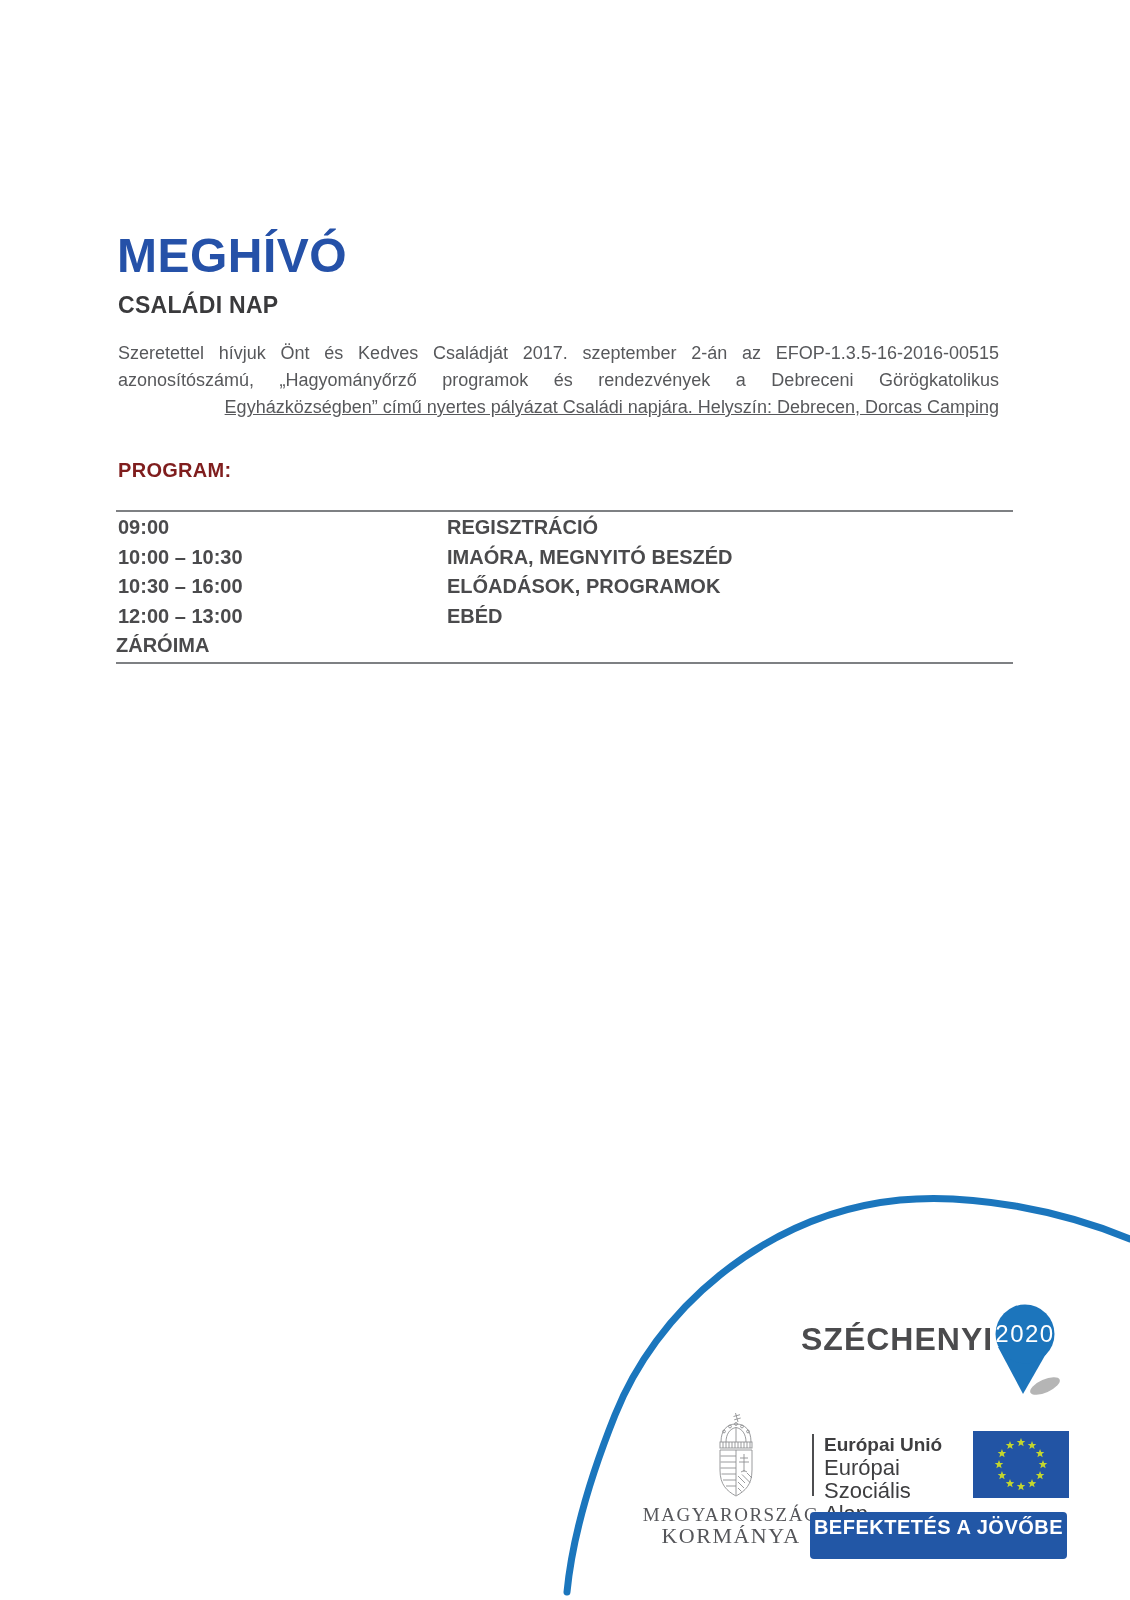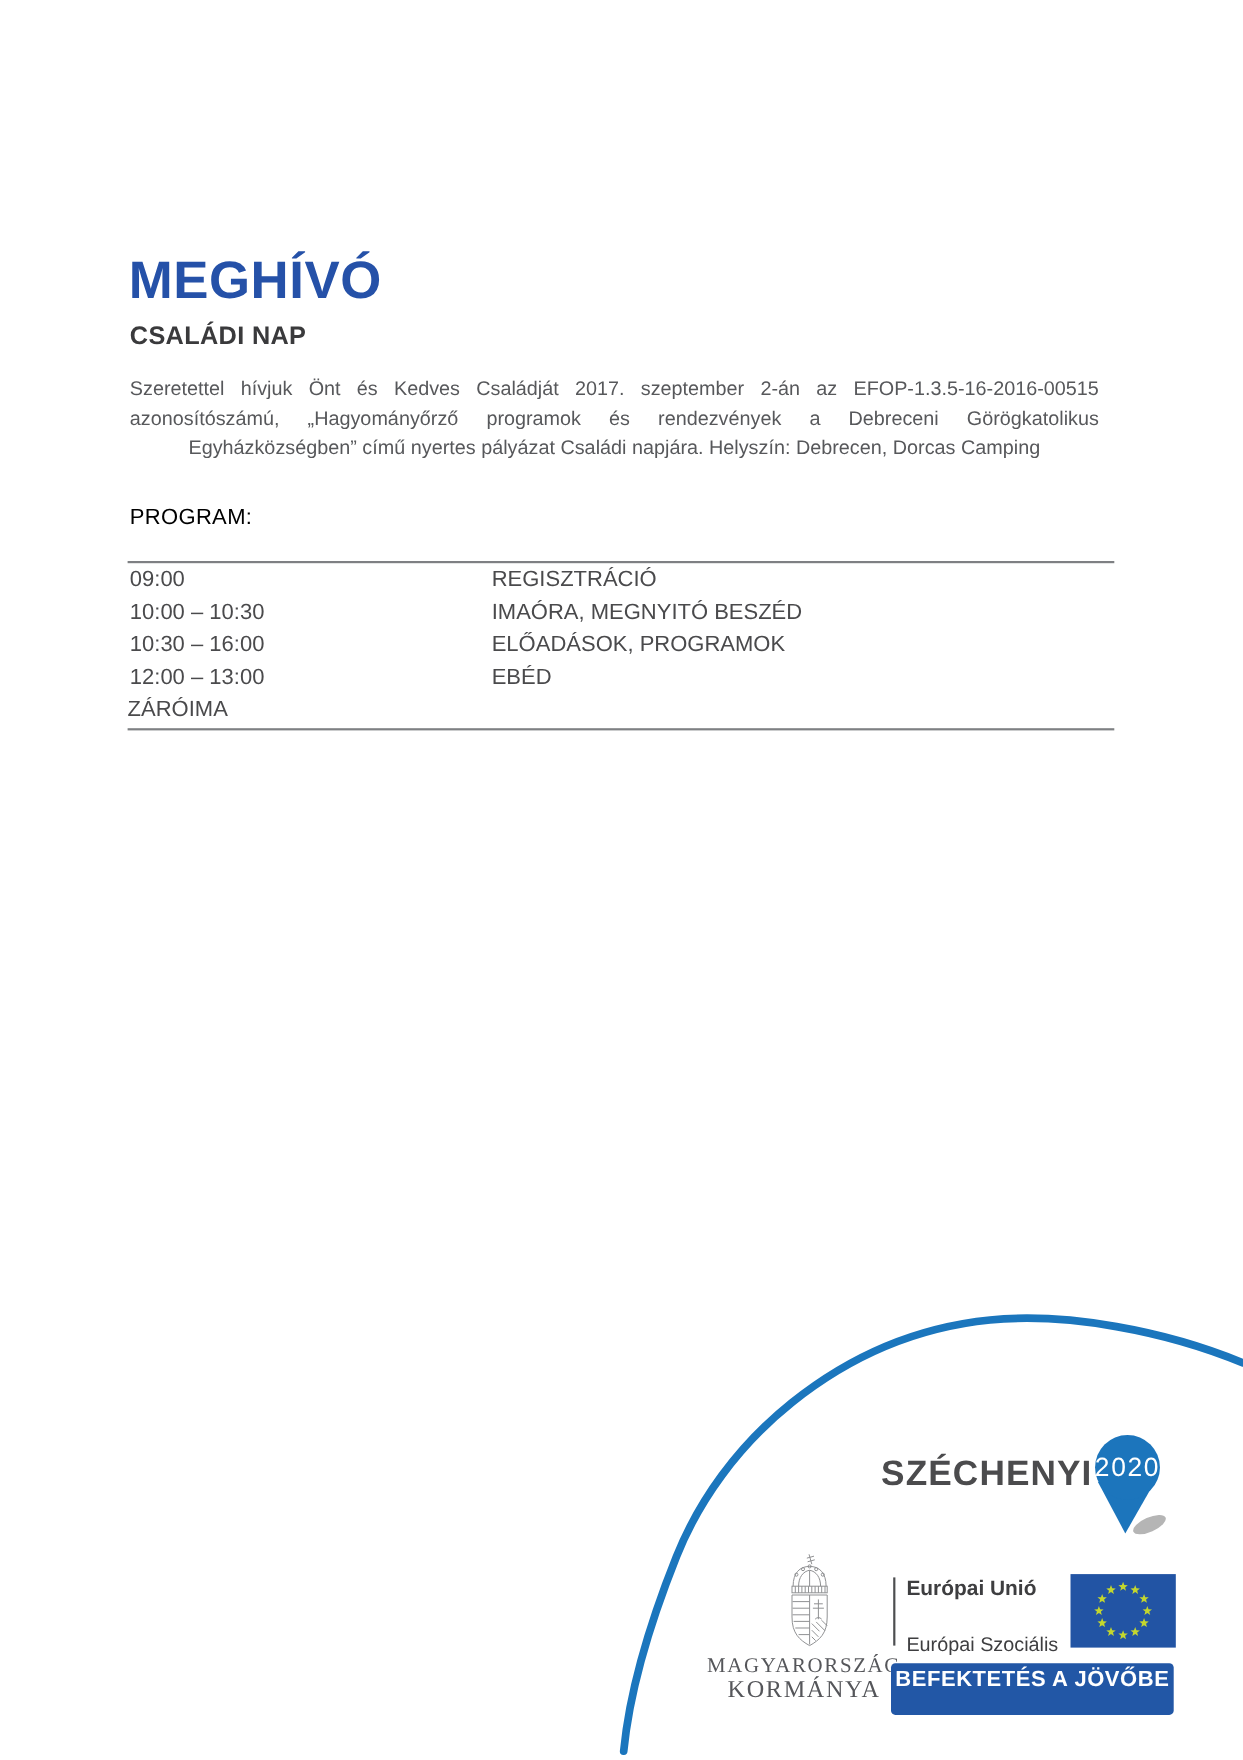--- a/index.html
+++ b/index.html
@@ -17,29 +17,29 @@
   }
   .doc-subtitle {
     left:118px; top:292px; width:500px;
     font-size:23px; font-weight:bold; color:#3a3a3c; letter-spacing:0.3px;
   }
   .intro {
     left:118px; top:340px; width:881px;
     font-size:18px; color:#57585b; line-height:27px;
   }
   .intro .jline { text-align:justify; text-align-last:justify; }
-  .intro .lline { text-align:center; }
+  .intro .lline { text-align:right;text-decoration:underline; }
 
   .program-heading {
     left:118px; top:459px; width:300px;
-    font-size:20px; font-weight:normal; color:#000000; letter-spacing:0.3px;
+    font-size:20px; font-weight:bold; color:#7f1d1d; letter-spacing:0.3px;
   }
   .program-table { left:116px; top:510px; width:897px; }
   .rule { height:2px; background:#7e8083; width:100%; }
-  .program-rows { padding:1px 0; }
+  .program-rows { padding:1px 0;font-weight:bold; }
   .program-row { display:flex; height:29.6px; line-height:29.6px; }
   .program-row .time  { width:329px; padding-left:2px; font-size:20px; color:#4a4a4c; }
   .program-row .event { flex:1; font-size:20px; color:#4a4a4c; }
 
   .footer-art { left:540px; top:1180px; width:590px; height:420px; }
 
   .szechenyi-label {
     left:801px; top:1321px; width:185px;
     font-size:32px; font-weight:bold; color:#4b4b4d; letter-spacing:1px;
     text-align:right; white-space:nowrap;
@@ -48,21 +48,21 @@
   .gov-label {
     left:630px; top:1504px; width:202px; text-align:center;
     font-family:"Liberation Serif", serif; color:#55565a;
   }
   .gov-label .l1 { font-size:19px; letter-spacing:1.5px; line-height:22px; }
   .gov-label .l2 { font-size:22px; letter-spacing:1.5px; line-height:20px; }
 
   .eu-sep { left:812px; top:1434px; width:2px; height:62px; background:#4d4e50; }
   .eu-text { left:824px; top:1433px; width:150px; color:#3e3e40; }
   .eu-text .b  { font-size:19px; font-weight:bold; line-height:23px; }
-  .eu-text .r  { font-size:18px; line-height:23px;margin-top:28px; }
+  .eu-text .r  { font-size:22px; line-height:23px; }
 
   .eu-flag { left:973px; top:1431px; width:96px; height:67px; }
 
   .invest-banner {
     left:810px; top:1512px; width:257px; height:47px;
     background:#2257a6; border-radius:4px;
     color:#ffffff; font-size:20px; font-weight:bold; letter-spacing:0.5px;
     text-align:center; line-height:31px; white-space:nowrap;
   }
 </style>

